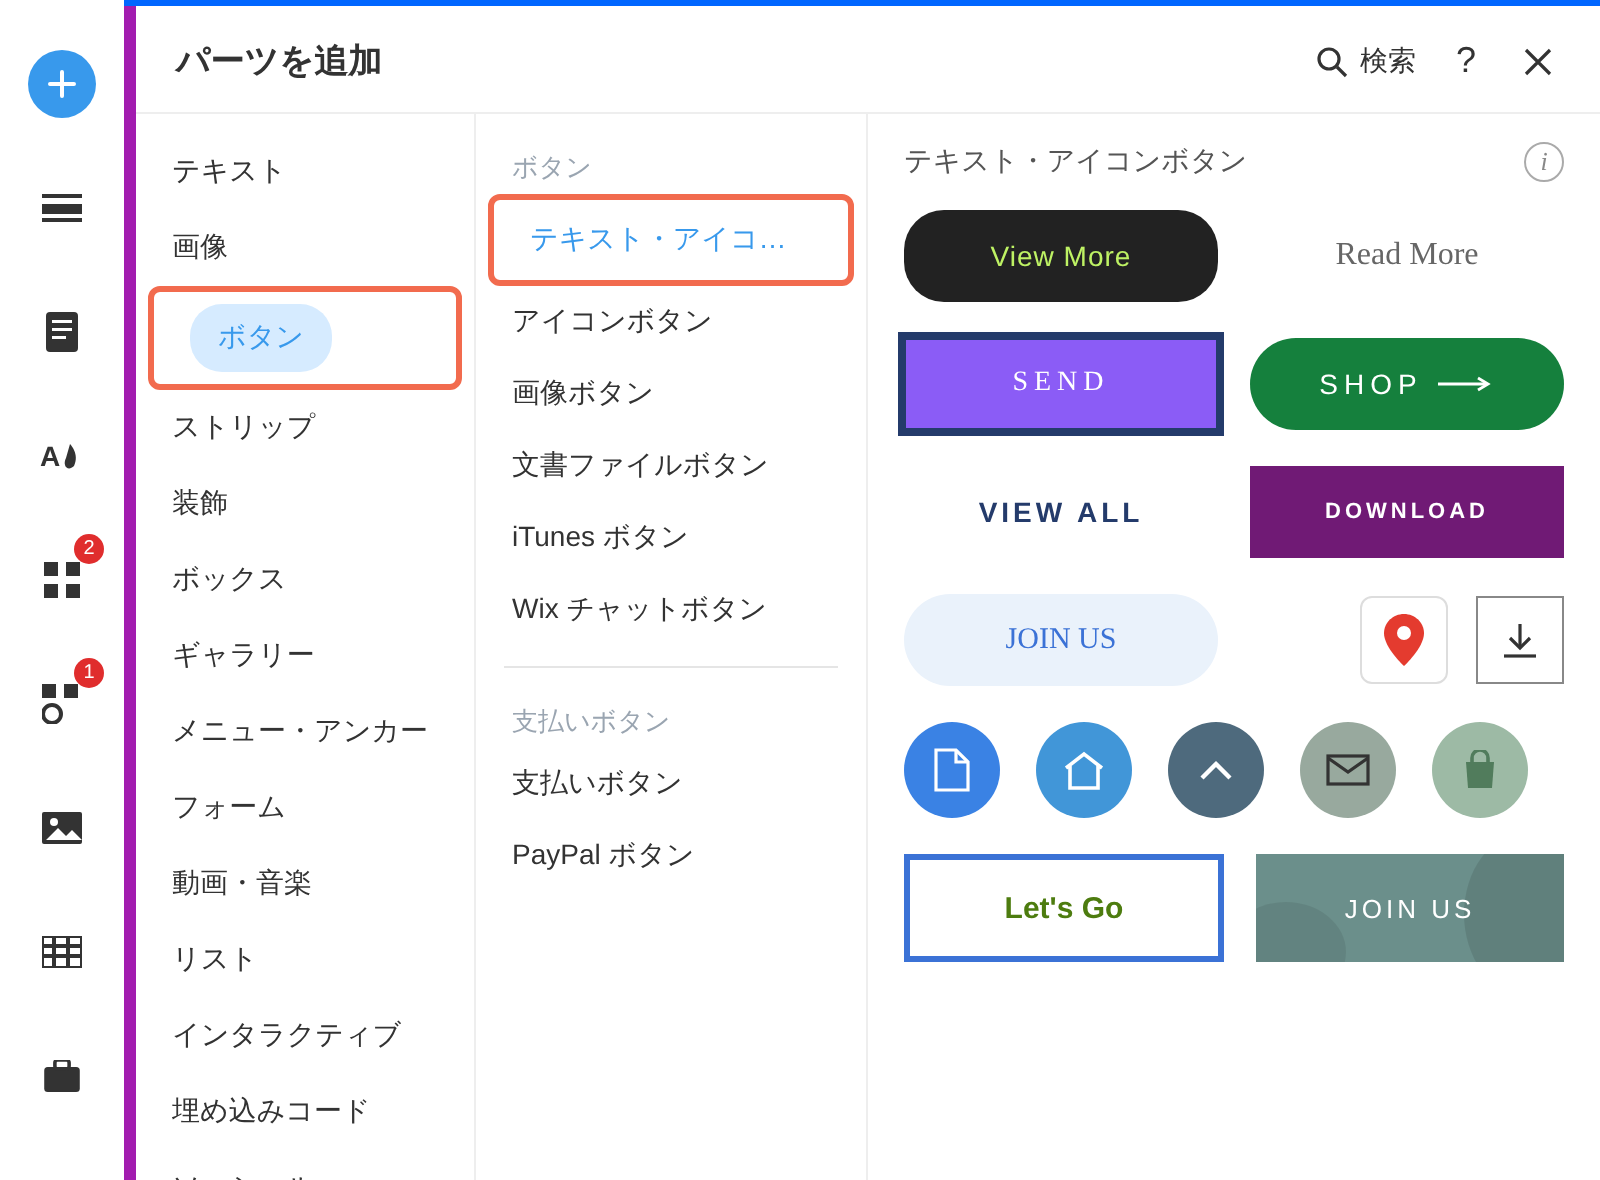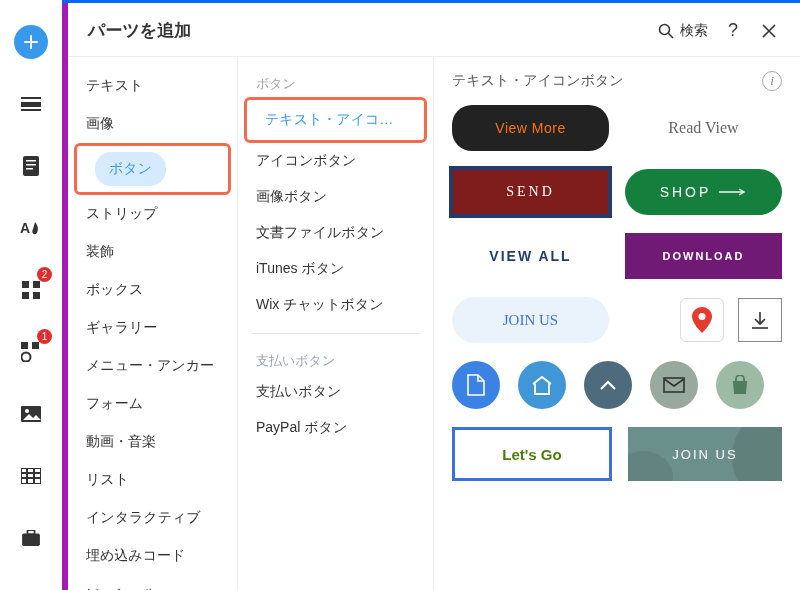--- a/index.html
+++ b/index.html
@@ -188,23 +188,23 @@
     }
     .sample {
       height: 46px;
       display: flex;
       align-items: center;
       justify-content: center;
       font-size: 14px;
       cursor: pointer;
       font-family: Arial, sans-serif;
     }
-    .s-viewmore { background: #222; color: #f97316; letter-spacing: 0.5px; border-radius: 20px; }
+    .s-viewmore { background: #222; color: #bef264; letter-spacing: 0.5px; border-radius: 20px; }
     .s-readmore { background: #fff; color: #666; font-family: Georgia, serif; font-size: 16px; }
-    .s-send { background: #7f1d1d; color: #fff; border: 1px solid #fff; outline: 4px solid #243b6b; outline-offset: -1px; font-family: Georgia, serif; letter-spacing: 3px; }
+    .s-send { background: #8b5cf6; color: #fff; border: 1px solid #fff; outline: 4px solid #243b6b; outline-offset: -1px; font-family: Georgia, serif; letter-spacing: 3px; }
     .s-shop { background: #15803d; color: #fff; border-radius: 28px; letter-spacing: 3px; gap: 8px; }
     .s-viewall { color: #243b6b; letter-spacing: 2px; font-weight: 700; }
     .s-download { background: #701a75; color: #fff; letter-spacing: 2px; font-size: 11px; font-weight: 700; }
     .s-joinus { background: #eaf2fb; color: #3b72d6; border-radius: 26px; font-family: Georgia, serif; font-size: 15px; }
     .pin-dl-wrap { display: flex; gap: 14px; justify-content: flex-end; align-items: center; height: 46px; }
     .s-pin { width: 44px; height: 44px; border: 1px solid #ddd; border-radius: 6px; display: flex; align-items: center; justify-content: center; }
     .s-dl { width: 44px; height: 44px; border: 1px solid #888; display: flex; align-items: center; justify-content: center; }
     .circle-row { grid-column: 1 / -1; display: flex; gap: 18px; justify-content: flex-start; }
     .circle { width: 48px; height: 48px; border-radius: 50%; display: flex; align-items: center; justify-content: center; }
     .c-file { background: #3a82e4; }
@@ -347,21 +347,21 @@
           <div class="sub-item">支払いボタン</div>
           <div class="sub-item">PayPal ボタン</div>
         </div>
       <div class="col col3">
         <div class="col3-header">
           <div class="col3-title">テキスト・アイコンボタン</div>
           <div class="info-circle">i</div>
         </div>
         <div class="grid">
           <div class="sample s-viewmore">View More</div>
-          <div class="sample s-readmore">Read View</div>
+          <div class="sample s-readmore">Read More</div>
           <div class="sample s-send">SEND</div>
           <div class="sample s-shop">
             <span>SHOP</span>
             <svg width="28" height="8" viewBox="0 0 28 8">
                 <line x1="0" y1="4" x2="24" y2="4" stroke="#fff" stroke-width="1.4"></line>
                 <path d="M20 1l5 3-5 3" fill="none" stroke="#fff" stroke-width="1.4"></path>
               </svg>
           </div>
           <div class="sample s-viewall">VIEW ALL</div>
           <div class="sample s-download">DOWNLOAD</div>

